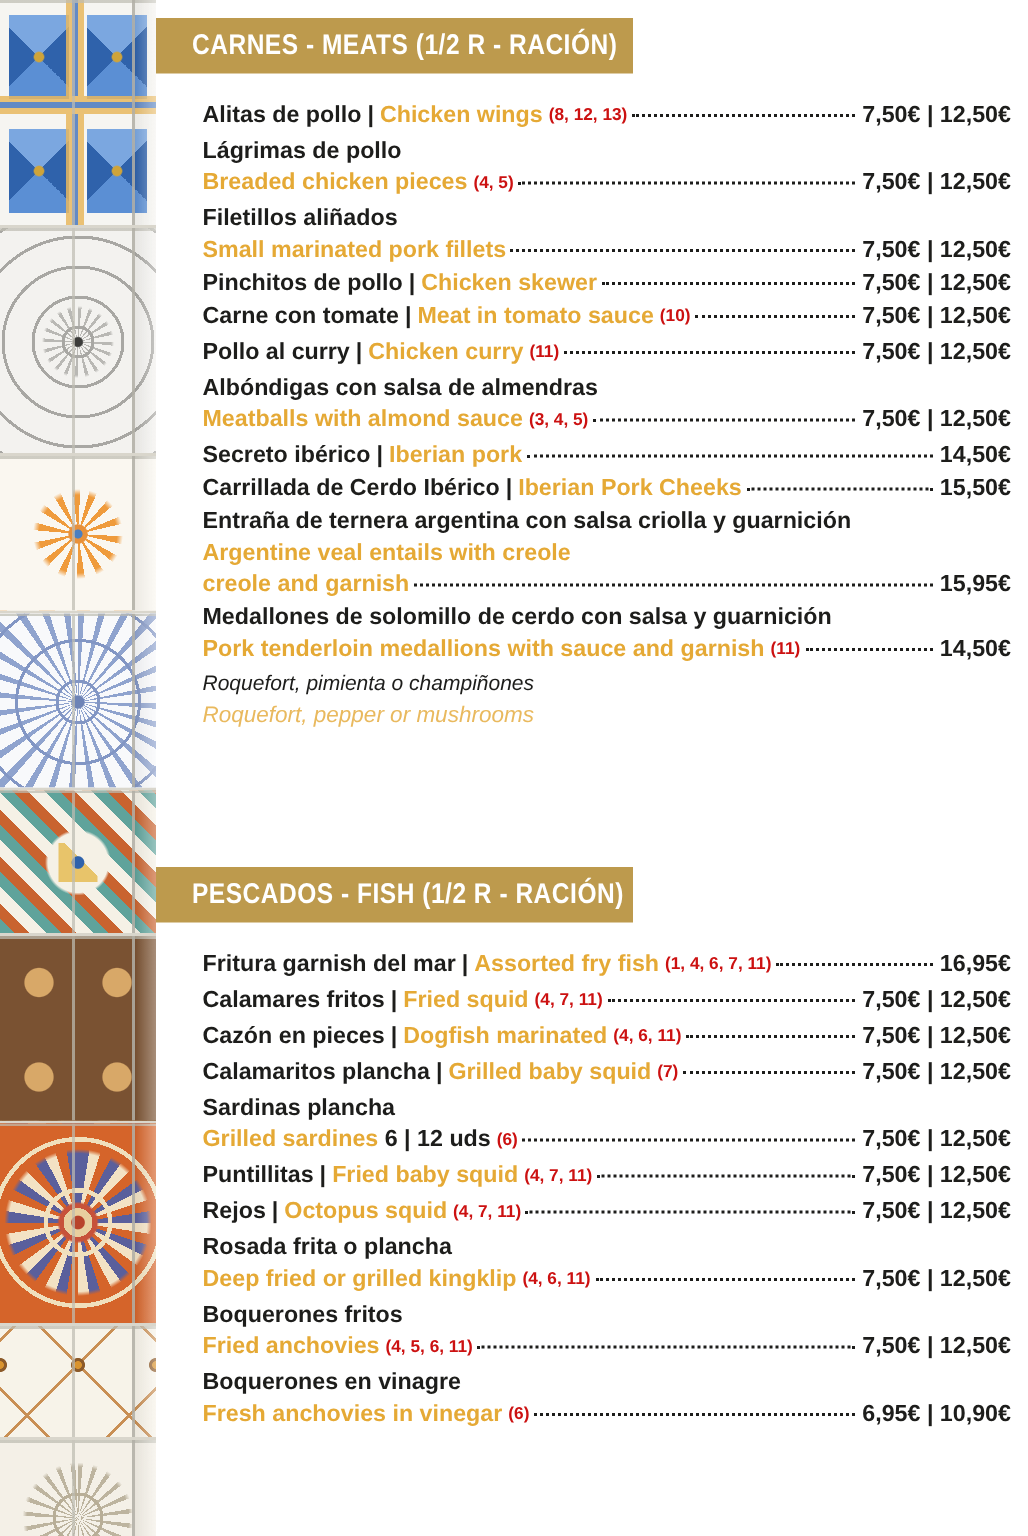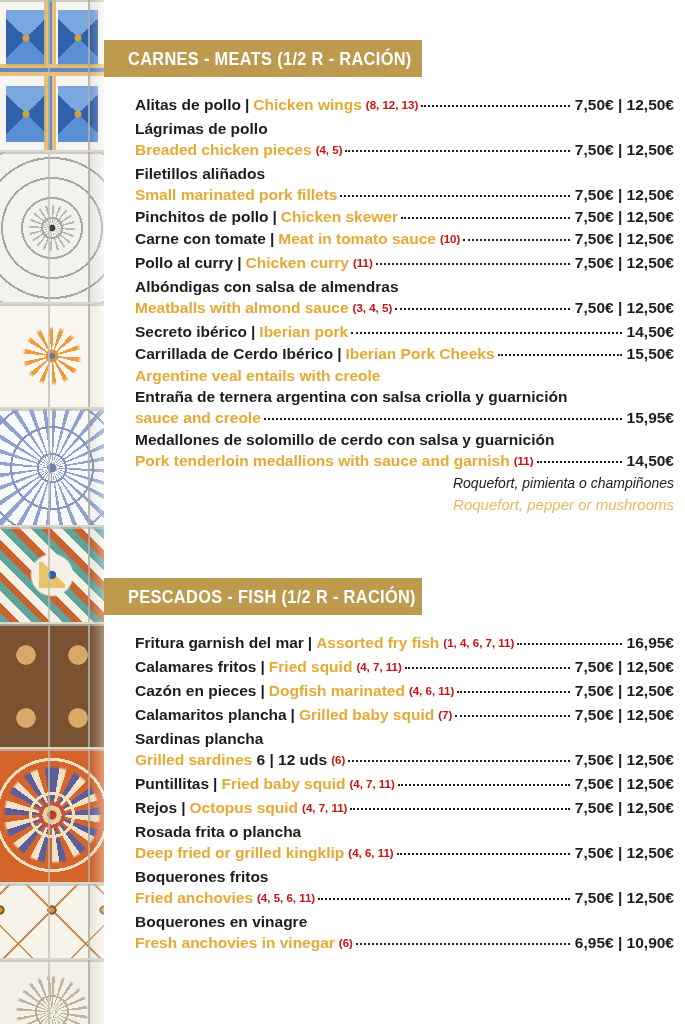--- a/index.html
+++ b/index.html
@@ -248,21 +248,21 @@
   
   .content {
     position: absolute;
     left: 104px; top: 0;
     width: 581px;
     height: 1024px;
     background: #ffffff;
   }
 
   .section { position: absolute; left: 0; width: 581px; }
-  .section-meats { top: 40px; text-align: right; }
+  .section-meats { top: 12px; }
   .section-fish  { top: 578px; }
 
   .band {
     height: 37px;
     width: 318px;
     background: #bd9a4d;
     display: flex;
     align-items: center;
     padding-left: 24px;
     box-sizing: border-box;
@@ -475,27 +475,27 @@
         </div>
         <div class="item">
           <div class="line">
             <span class="txt"><span class="es">Carrillada de Cerdo Ibérico</span><span class="sep">|</span><span class="en">Iberian Pork Cheeks</span></span>
             <span class="leader"></span>
             <span class="price">15,50€</span>
           </div>
         </div>
         <div class="item">
           <div class="line no-leader">
+            <span class="txt"><span class="es">Entraña de ternera argentina con salsa criolla y guarnición</span></span>
+          </div>
+          <div class="line no-leader">
             <span class="txt"><span class="en">Argentine veal entails with creole</span></span>
           </div>
-          <div class="line no-leader">
-            <span class="txt"><span class="es">Entraña de ternera argentina con salsa criolla y guarnición</span></span>
-          </div>
-          <div class="line">
-            <span class="txt"><span class="en">sauce and creole</span></span>
+          <div class="line">
+            <span class="txt"><span class="en">creole and garnish</span></span>
             <span class="leader"></span>
             <span class="price">15,95€</span>
           </div>
         </div>
         <div class="item">
           <div class="line no-leader">
             <span class="txt"><span class="es">Medallones de solomillo de cerdo con salsa y guarnición</span></span>
           </div>
           <div class="line">
             <span class="txt"><span class="en">Pork tenderloin medallions with sauce and garnish</span><span class="alg">(11)</span></span>

